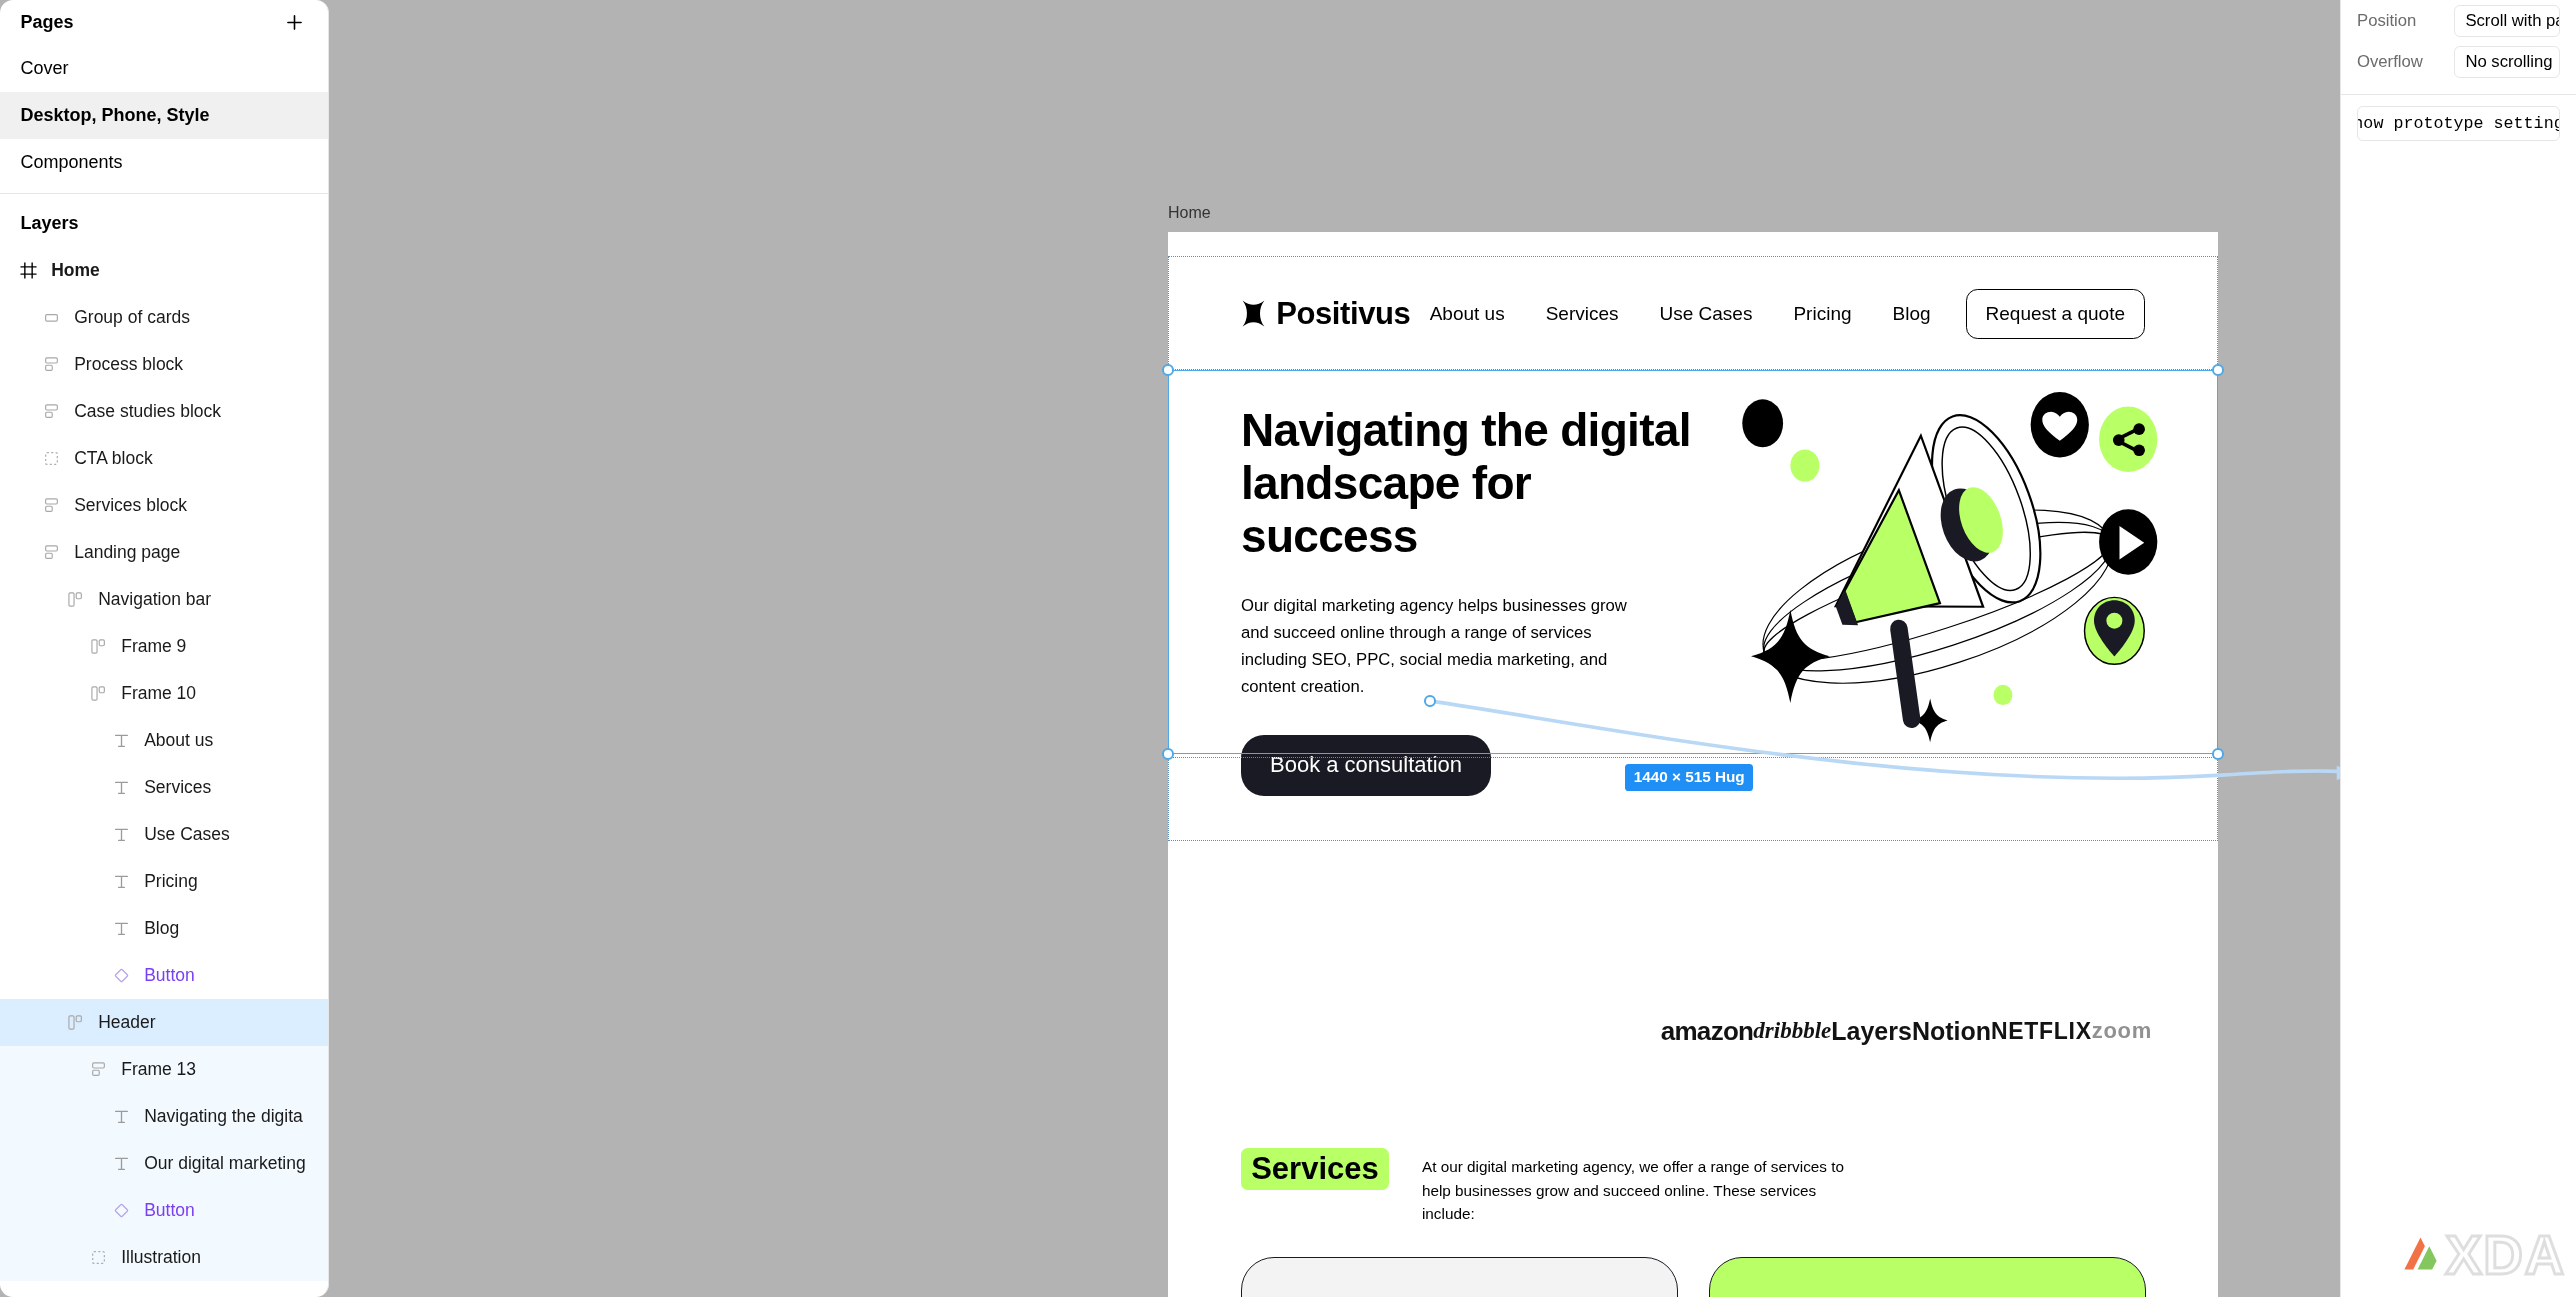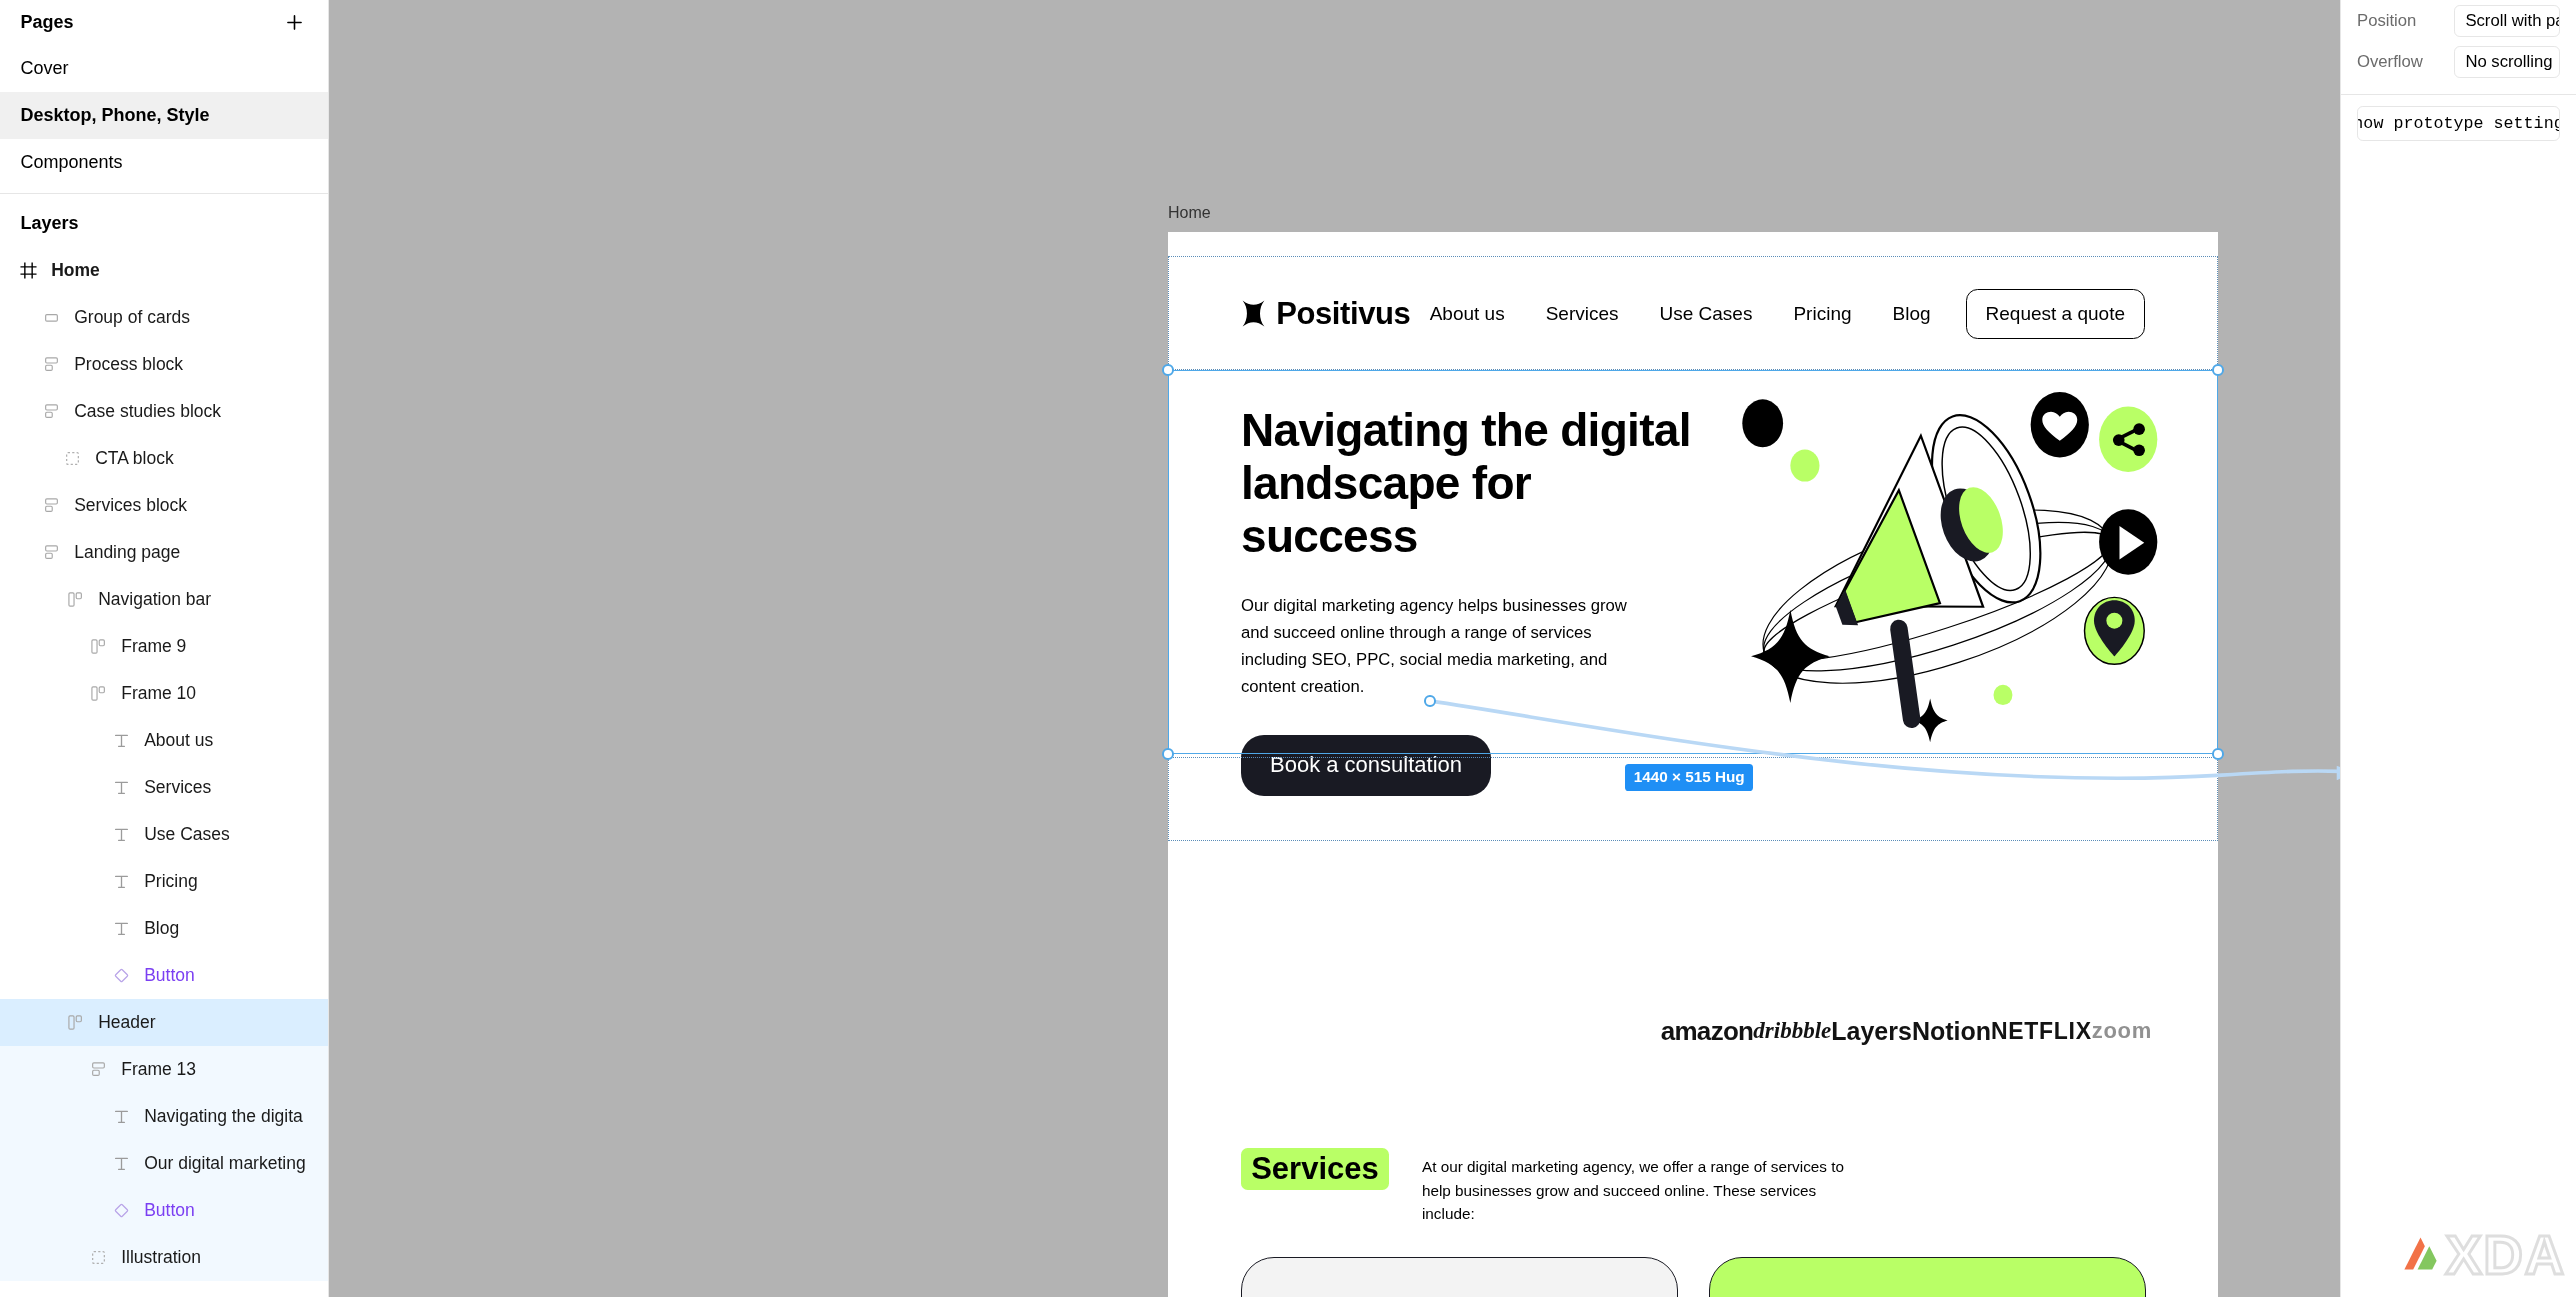--- a/index.html
+++ b/index.html
@@ -12,20 +12,21 @@
   body { position: relative; }
 
   
   #left-panel {
     position: absolute; left: 0; top: 0;
     width: 329px; height: 1297px;
     background: #ffffff;
     border-right: 0.7px solid #e6e6e6;
     overflow: hidden;
     z-index: 20;
+    border-radius: 13px;
   }
   .pages-header {
     display: flex; align-items: center; justify-content: space-between;
     padding: 0 20.4px; height: 45px;
   }
   .pages-title { font-size: 18px; font-weight: bold; color: #000; }
   .plus-btn {
     width: 26px; height: 26px; position: relative; cursor: pointer;
     display:flex; align-items:center; justify-content:center;
   }
@@ -275,21 +276,21 @@
       </div>
       <div class="layer-row" style="padding-left: 39px;">
         <span class="licon">
           <svg width="19" height="19" viewBox="0 0 26 26">
             <rect x="5" y="4" width="16" height="7" rx="1.6" stroke="#a8a8a8" fill="none" stroke-width="1.6"></rect>
             <rect x="5" y="14" width="9" height="7" rx="1.6" stroke="#a8a8a8" fill="none" stroke-width="1.6"></rect>
           </svg>
         </span>
         <span class="lbl">Case studies block</span>
       </div>
-      <div class="layer-row" style="padding-left: 60px;">
+      <div class="layer-row" style="padding-left: 39px;">
         <span class="licon">
           <svg width="19" height="19" viewBox="0 0 26 26">
             <rect x="5" y="5" width="16" height="16" rx="1.6" stroke="#b0b0b0" fill="none" stroke-width="1.7" stroke-dasharray="3 3"></rect>
           </svg>
         </span>
         <span class="lbl">CTA block</span>
       </div>
       <div class="layer-row" style="padding-left: 39px;">
         <span class="licon">
           <svg width="19" height="19" viewBox="0 0 26 26">

